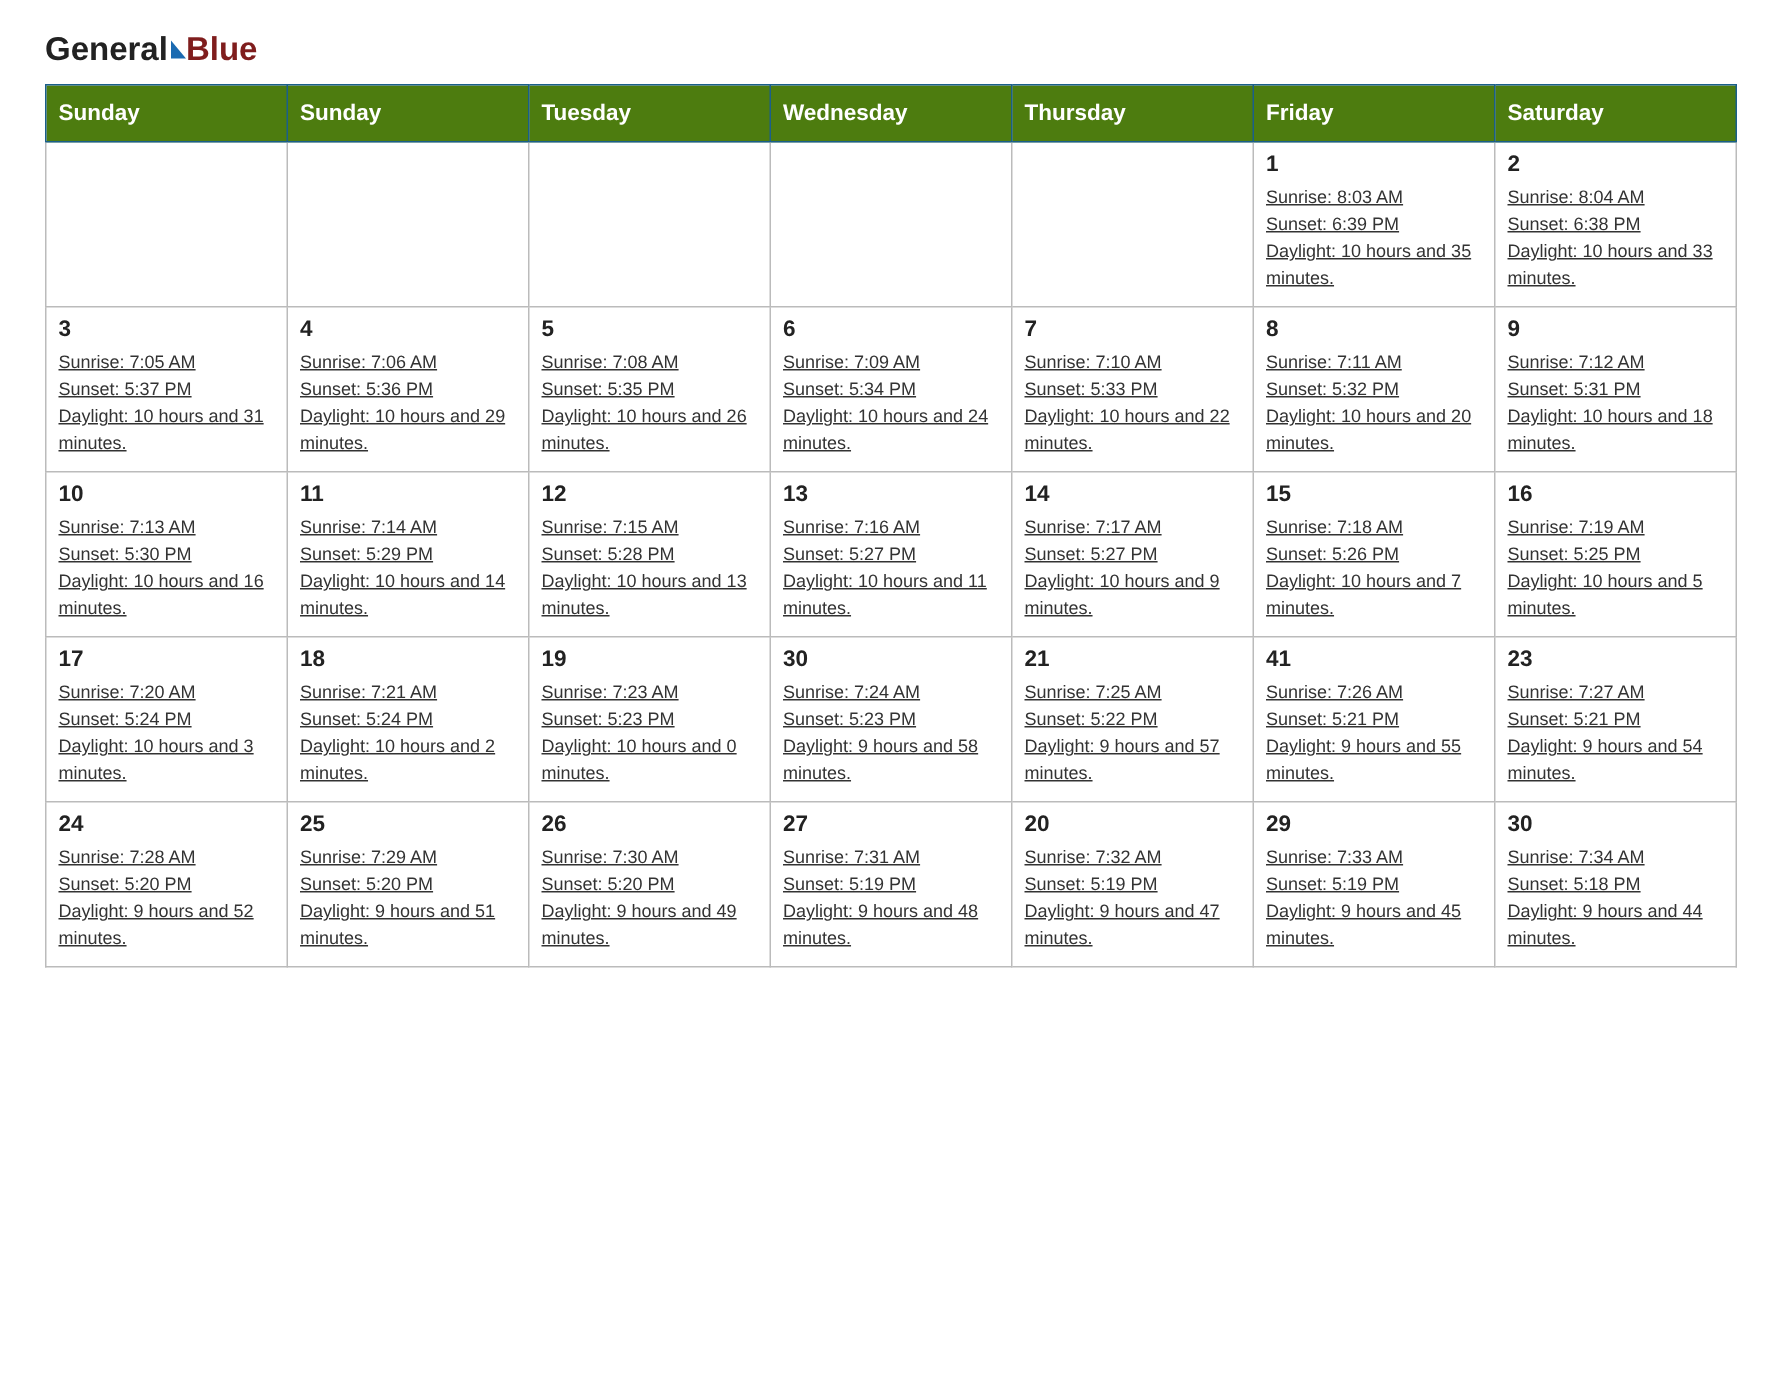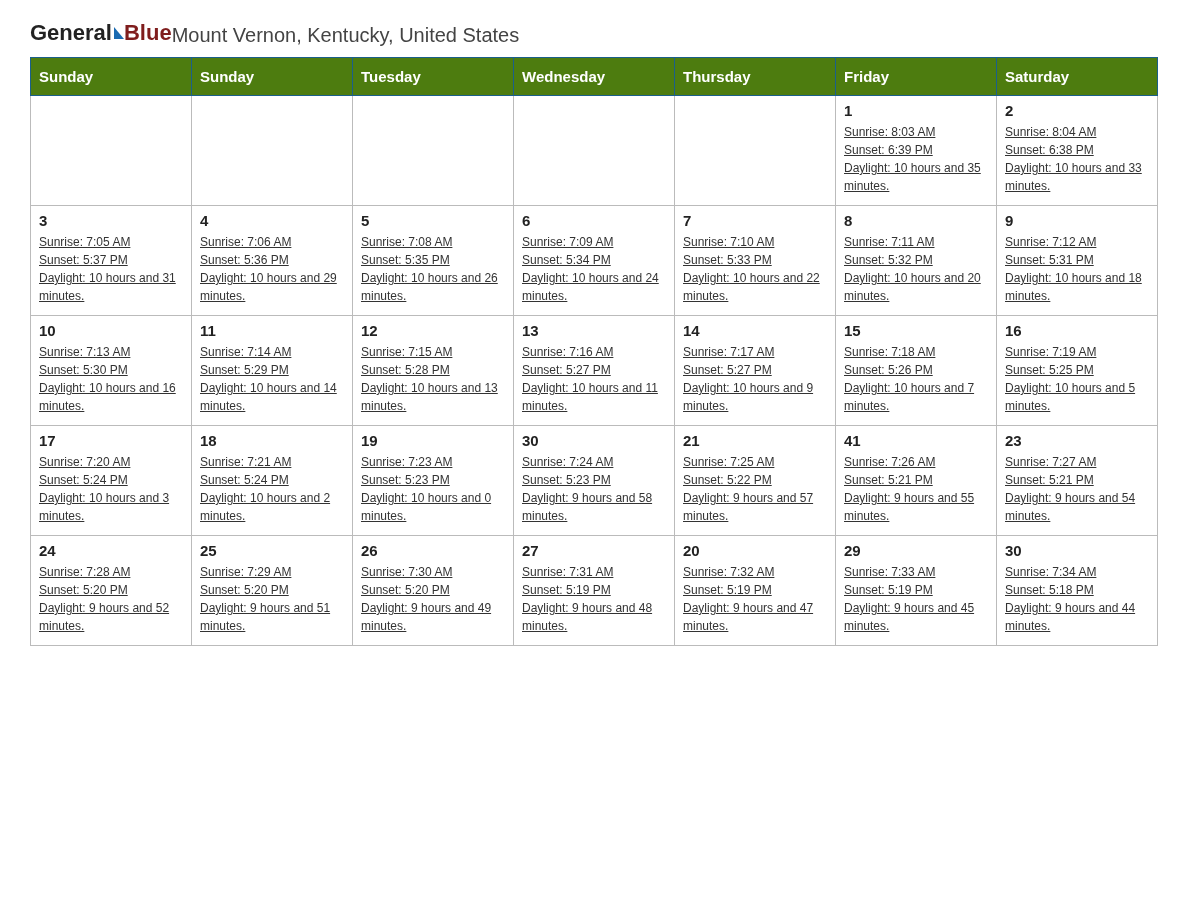--- a/index.html
+++ b/index.html
@@ -5,20 +5,21 @@
     * { box-sizing: border-box; margin: 0; padding: 0; }
     body {
       font-family: Arial, sans-serif;
       background: #fff;
       padding: 20px 30px;
       width: 1188px;
       min-height: 918px;
     }
     #header {
       display: flex;
+      justify-content: space-between;
       align-items: flex-start;
     }
     #logo-area {
       display: flex;
       flex-direction: column;
       align-items: flex-start;
     }
     #logo-text {
       display: flex;
       align-items: center;
@@ -103,21 +104,20 @@
 
 <div id="header">
   <div id="logo-area">
     <div id="logo-text">
       <span>General</span>
       <span id="logo-arrow"></span>
       <span id="logo-blue">Blue</span>
     </div>
   </div>
   <div id="title-area">
-    <div id="location-title">Mount Vernon, Kentucky, United States</div>
   </div>
 </div>
 
 <table id="calendar-table">
   <thead>
     <tr>
 
     <th>Sunday</th>
         <th>Sunday</th>
         <th>Tuesday</th>

